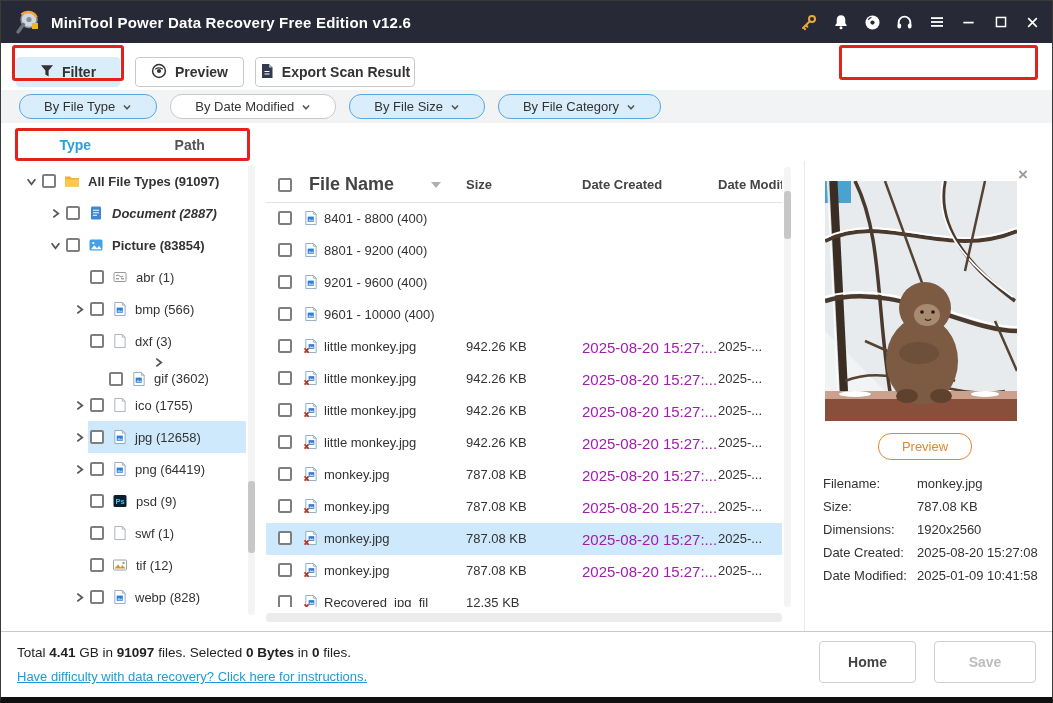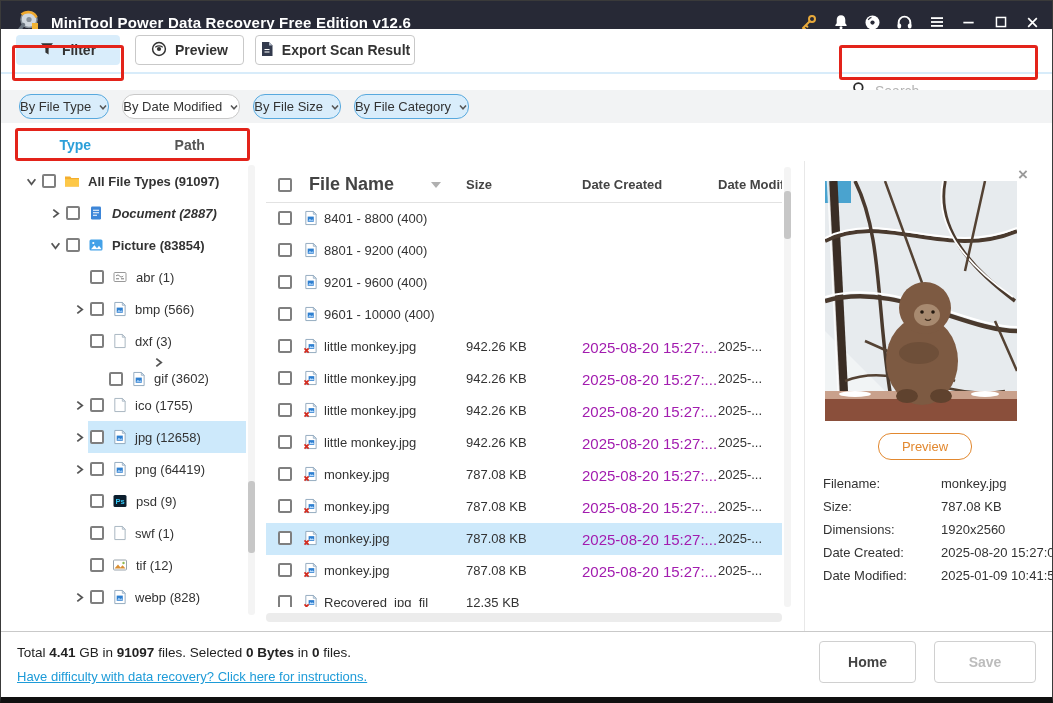--- a/index.html
+++ b/index.html
@@ -7,36 +7,36 @@
   .window { position:relative; width:1053px; height:703px; background:#fff; border:1px solid #3a3a3a; border-bottom:6px solid #101010; overflow:hidden; }
 
   
   .titlebar { position:absolute; left:0; top:0; width:100%; height:42px; background:#272936; display:flex; align-items:center; }
   .titlebar .logo { margin-left:14px; width:26px; height:26px; flex:0 0 auto; }
   .titlebar .title { margin-left:10px; color:#fff; font-size:15px; font-weight:bold; letter-spacing:.2px; }
   .tb-icons { position:absolute; right:10px; top:0; height:42px; display:flex; align-items:center; gap:13px; }
   .tb-icon { width:19px; height:19px; display:flex; align-items:center; justify-content:center; cursor:pointer; }
 
   
-  .toolbar { position:absolute; left:0; top:28px; width:100%; height:45px; background:#fff; border-bottom:2px solid #d8ecfa; }
+  .toolbar { position:absolute; left:0; top:50px; width:100%; height:45px; background:#fff; border-bottom:2px solid #d8ecfa; }
   .tool-btn { position:absolute; top:6px; height:30px; border:1px solid #c9c9c9; border-radius:4px; background:#fff; display:flex; align-items:center; justify-content:center; gap:8px; font-size:14px; font-weight:bold; color:#333; cursor:pointer; }
   #filter-btn { left:15px; width:104px; border:none; background:#d9edfb; }
   #preview-btn-top { left:134px; width:109px; }
   #export-btn { left:254px; width:160px; }
   .annotate { position:absolute; border:3px solid #e3231a; border-radius:3px; pointer-events:none; }
   #filter-annotate { left:11px; top:44px; width:112px; height:36px; }
   #search-annotate { left:838px; top:44px; width:199px; height:35px; }
   .searchbox { position:absolute; left:841px; top:47px; width:193px; height:29px; background:#fff; display:flex; align-items:center; }
   .searchbox svg { margin-left:10px; }
   .searchbox input { border:none; outline:none; flex:1; margin-left:8px; font-size:14px; color:#333; font-family:"Liberation Sans", sans-serif; }
   .searchbox input::placeholder { color:#b4b4b4; }
 
   
   .chips { position:absolute; left:0; top:89px; width:100%; height:33px; background:#f2f3f4; display:flex; align-items:center; padding-left:18px; gap:13px; }
-  .chip { height:25px; padding:0 0; border-radius:12px; border:1px solid #c9c9c9; background:#fff; display:flex; align-items:center; gap:7px; font-size:13px; color:#333; cursor:pointer; }
+  .chip { height:25px; padding:0 24px; border-radius:12px; border:1px solid #c9c9c9; background:#fff; display:flex; align-items:center; gap:7px; font-size:13px; color:#333; cursor:pointer; }
   .chip.active { background:#d9edfb; border-color:#58a9de; }
 
   
   .tabs-box { position:absolute; left:14px; top:127px; width:235px; height:33px; border:3px solid #e3231a; border-radius:3px; background:#fff; display:flex; }
   .tab { flex:1; display:flex; align-items:center; justify-content:center; font-size:14px; font-weight:bold; color:#555; cursor:pointer; }
   .tab.active { color:#2b9fd9; }
 
   
   .tree { position:absolute; left:15px; top:164px; width:230px; height:450px; overflow:hidden; }
   .tree-row { height:32px; display:flex; align-items:center; cursor:pointer; }
@@ -69,21 +69,21 @@
   .frow .fcreated { position:absolute; left:316px; top:8px; font-size:15px; color:#a21caf; white-space:nowrap; }
   .frow .fmodified { position:absolute; left:452px; top:8px; font-size:13px; color:#333; white-space:nowrap; }
   .hscroll { position:absolute; left:265px; top:612px; width:516px; height:9px; background:#ececec; border-radius:4px; }
 
   
   .pvpanel { position:absolute; left:803px; top:160px; width:240px; height:470px; border-left:1px solid #e8e8e8; background:#fff; }
   .pv-close { position:absolute; right:16px; top:4px; font-size:17px; color:#9a9a9a; cursor:pointer; font-weight:bold; }
   .pv-img { position:absolute; left:20px; top:20px; width:192px; height:240px; overflow:hidden; }
   .pv-btn { position:absolute; left:73px; top:272px; width:94px; height:27px; border:1px solid #e2882f; border-radius:13px; background:#fff; color:#e2882f; font-size:13px; display:flex; align-items:center; justify-content:center; cursor:pointer; font-family:"Liberation Sans", sans-serif; }
   .pv-fields { position:absolute; left:18px; top:315px; width:210px; }
-  .pv-field { height:23px; display:flex; font-size:13px; color:#333;gap:24px; }
+  .pv-field { height:23px; display:flex; font-size:13px; color:#333; }
   .pv-field .lbl { width:94px; flex:0 0 auto; }
   .pv-field .val { white-space:nowrap; }
 
   
   .footer { position:absolute; left:0; top:630px; width:100%; height:67px; border-top:1px solid #c9c9c9; background:#fff; }
   .foot-line1 { position:absolute; left:16px; top:13px; font-size:13.5px; color:#222; }
   .foot-line1 b { font-weight:bold; }
   .foot-link { position:absolute; left:16px; top:37px; font-size:13px; color:#1d9bd8; text-decoration:underline; cursor:pointer; }
   .foot-btn { position:absolute; top:9px; height:42px; border:1px solid #d0d0d0; border-radius:4px; background:#fff; font-size:14px; font-weight:bold; display:flex; align-items:center; justify-content:center; cursor:pointer; font-family:"Liberation Sans", sans-serif; }
   #home-btn { left:818px; width:97px; color:#444; }

